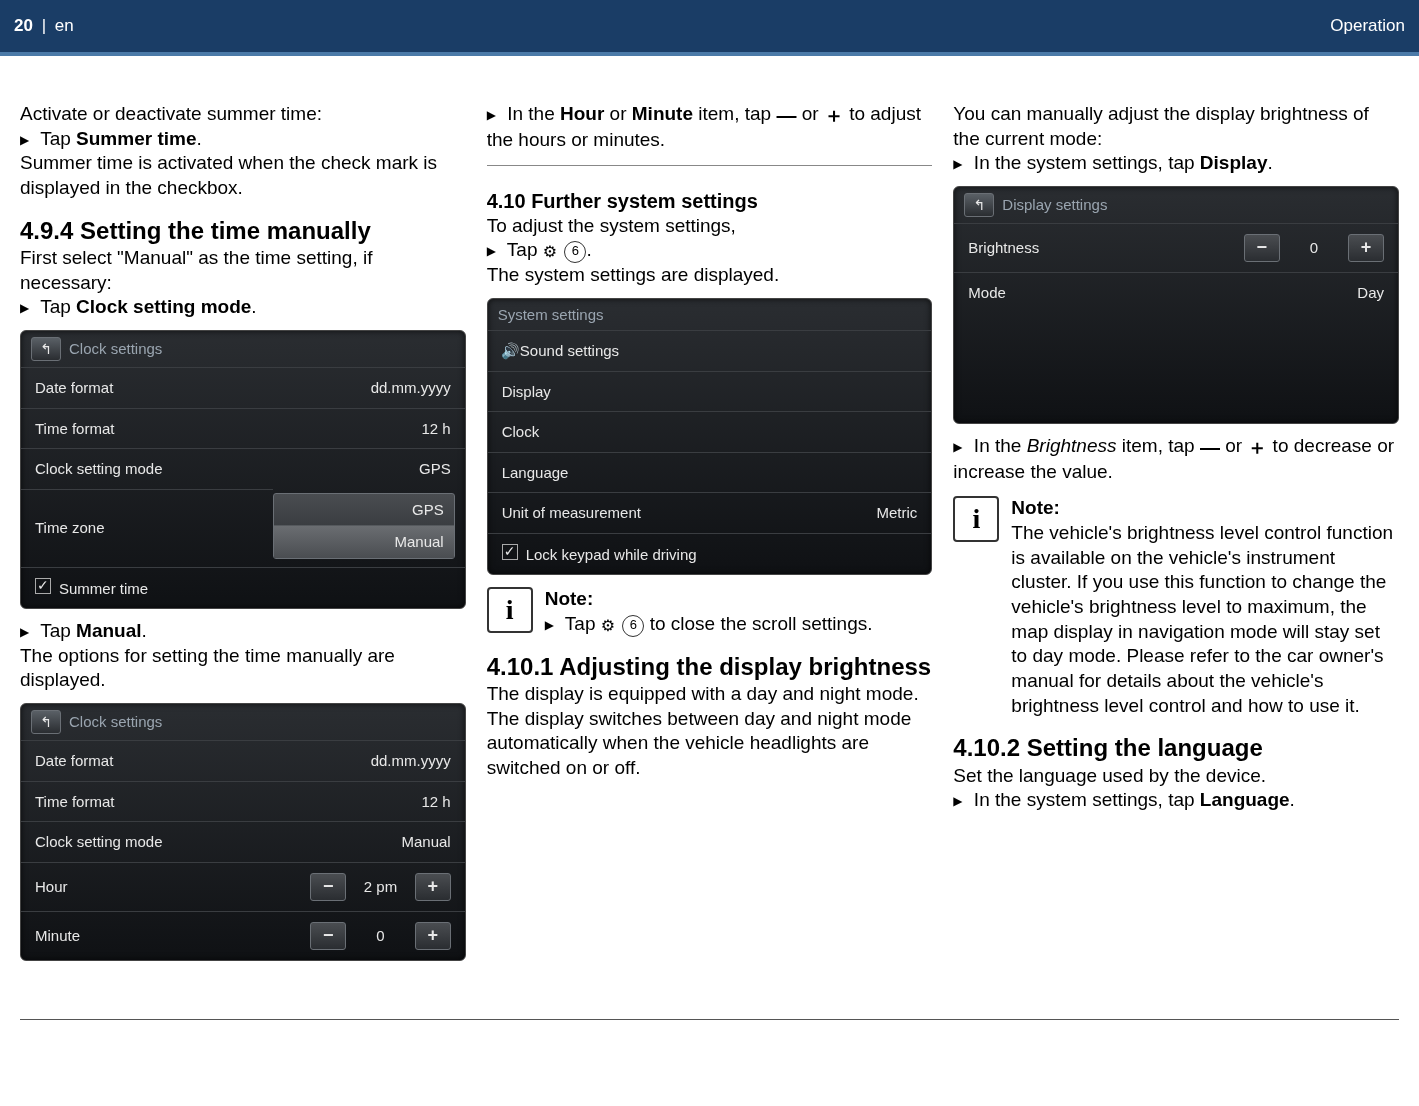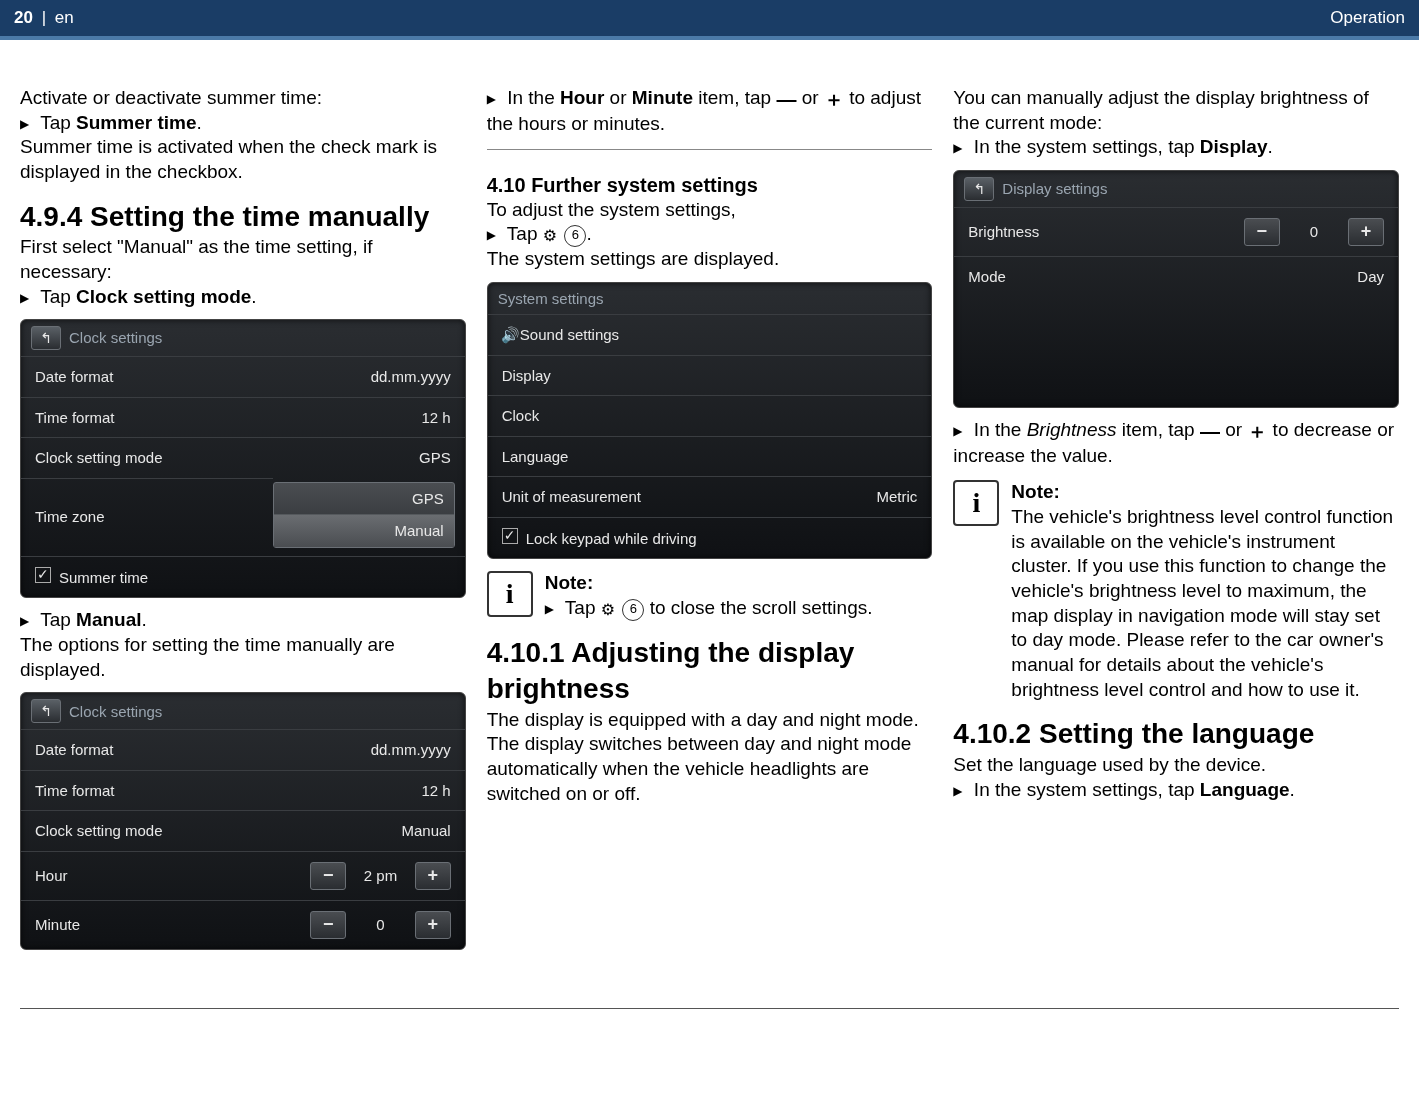--- a/index.html
+++ b/index.html
@@ -6,40 +6,40 @@
     margin: 0;
     padding: 0;
     font-family: Arial, Helvetica, sans-serif;
     background: #fff;
     color: #000;
     width: 1419px;
   }
   .header-bar {
     background: #1a3d66;
     color: #fff;
-    height: 36px;
+    height: 52px;
     display: flex;
     justify-content: space-between;
     align-items: center;
     padding: 0 14px;
     font-size: 17px;
   }
   .header-bar .left { font-weight: bold; }
   .header-bar .left .en { font-weight: normal; margin-left: 4px; }
   .sep-band { height: 4px; background: #4b7aa8; }
   .page {
     padding: 46px 20px 20px 20px;
     display: flex;
     gap: 21px;
     font-size: 19px;
     line-height: 1.3;
   }
   .col { flex: 1; min-width: 0; }
   .h2 { font-family: Verdana, Geneva, sans-serif; font-weight: bold; font-size: 20px; margin-top: 22px; }
-  .h3 { font-family: Verdana, Geneva, sans-serif; font-weight: bold; font-size: 28px; margin-top: 14px; }
+  .h3 { font-family: Verdana, Geneva, sans-serif; font-weight: bold; font-size: 24px; margin-top: 14px; }
   .tri::before { content: "▶"; font-size: 12px; margin-right: 6px; vertical-align: 1px; }
   .bold { font-weight: bold; }
   .italic { font-style: italic; }
 
   .panel {
     background: linear-gradient(#2a2d31, #0f1114);
     border: 1px solid #444;
     border-radius: 6px;
     color: #e8e8e8;
     margin: 10px 0;

